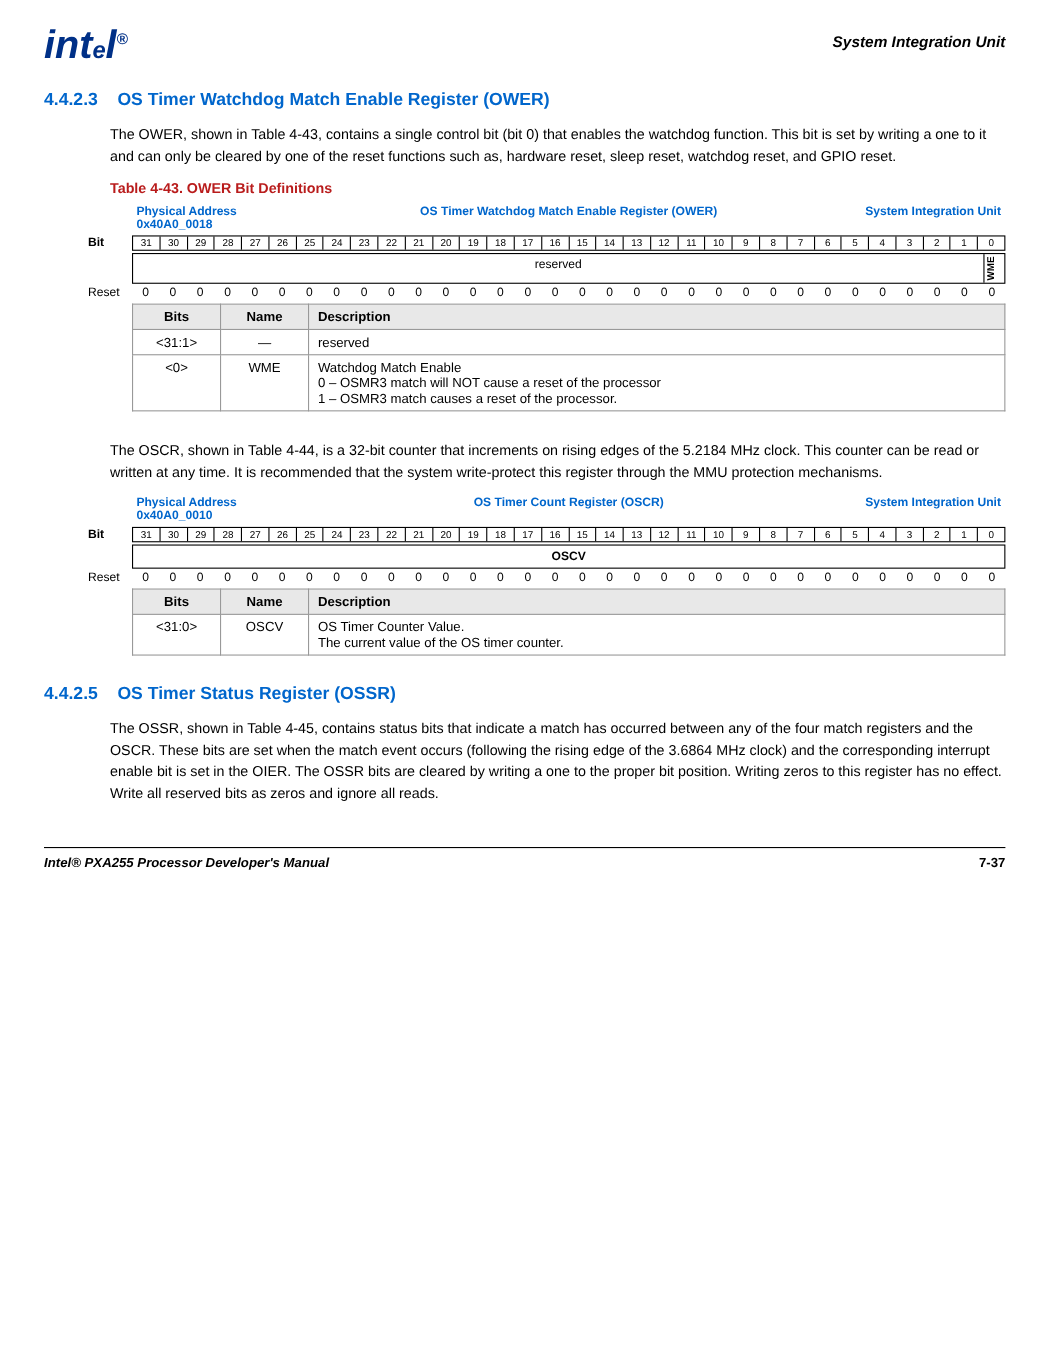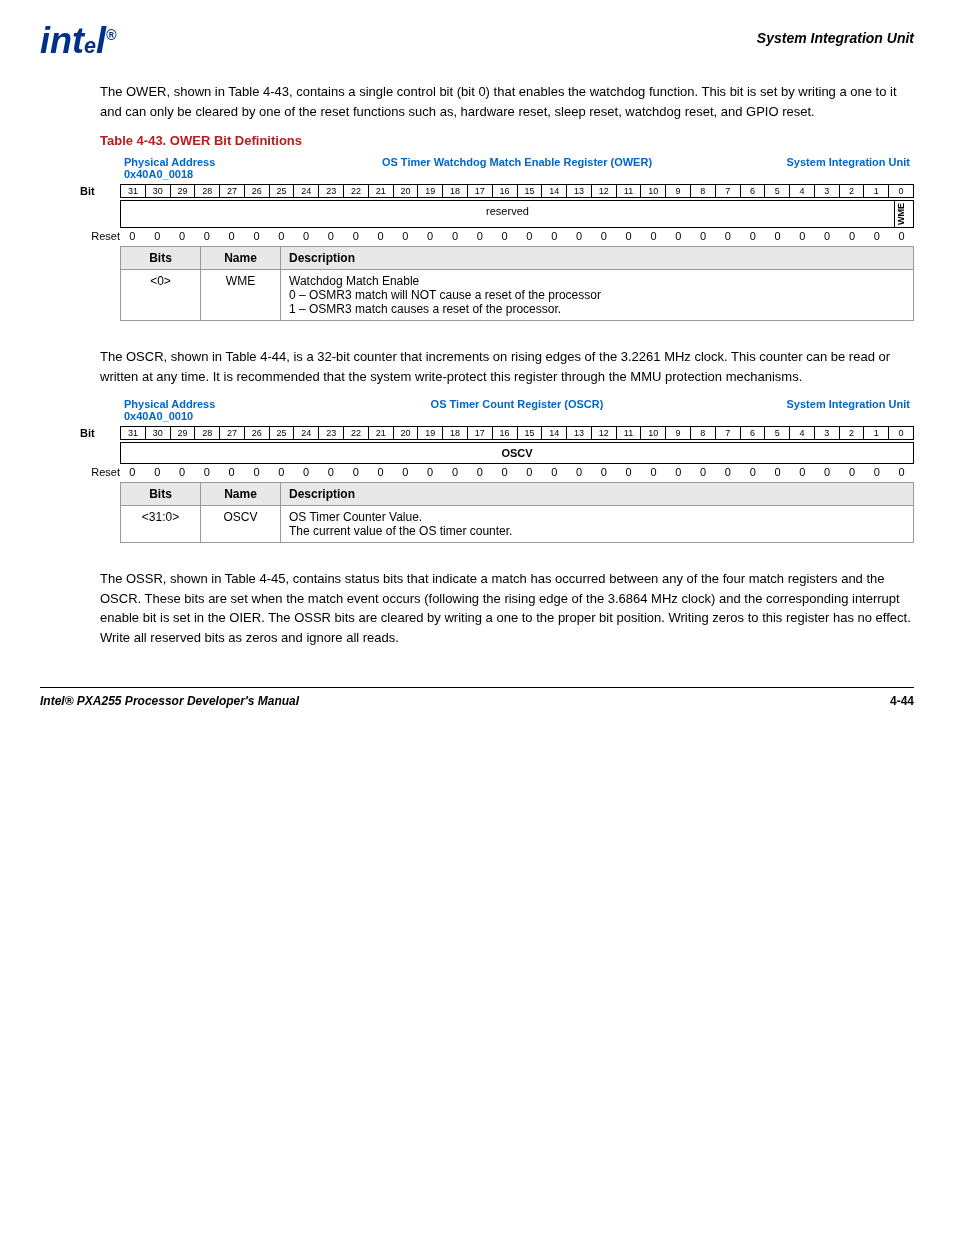--- a/index.html
+++ b/index.html
@@ -90,21 +90,20 @@
       flex: 1;
       text-align: center;
       border-right: 1px solid #000;
       padding: 1px 0;
       font-size: 9px;
     }
     .bit-num-cell:last-child { border-right: none; }
     .reset-label {
       width: 40px;
       font-size: 11px;
-      text-align: right;
     }
     
     .def-table {
       width: calc(100% - 40px);
       margin-left: 40px;
       margin-bottom: 20px;
       border-collapse: collapse;
       font-size: 12px;
     }
     .def-table th {
@@ -135,20 +134,24 @@
   </style>
 </head>
 <body>
 
 <div class="header">
   <div class="intel-logo">int<sub style="font-size:0.6em;vertical-align:baseline;">e</sub>l<span style="font-size:14px;vertical-align:super;">®</span></div>
   <div class="header-title">System Integration Unit</div>
 </div>
 
 <div>
+  <div class="section-title">
+    <span>4.4.2.3</span>&nbsp;&nbsp;&nbsp;
+    <span>OS Timer Watchdog Match Enable Register (OWER)</span>
+  </div>
 
   <div class="body-text">
     <span>The OWER, shown in Table 4-43, contains a single control bit (bit 0) that enables the watchdog function. This bit is set by writing a one to it and can only be cleared by one of the reset functions such as, hardware reset, sleep reset, watchdog reset, and GPIO reset.</span>
   </div>
 
   <div class="table-title">Table 4-43. OWER Bit Definitions</div>
 
   <div class="register-table-wrap">
 
     <div class="reg-header-row">
@@ -252,37 +255,42 @@
     <table class="def-table" style="margin-top:4px;">
       <thead>
         <tr>
           <th class="bits-col">Bits</th>
           <th class="name-col">Name</th>
           <th class="desc-col">Description</th>
         </tr>
       </thead>
       <tbody>
         <tr>
+          <td class="bits-col">&lt;31:1&gt;</td>
+          <td class="name-col">—</td>
+          <td class="desc-col">reserved</td>
+        </tr>
+        <tr>
           <td class="bits-col">&lt;0&gt;</td>
           <td class="name-col">WME</td>
           <td class="desc-col">
             Watchdog Match Enable<br>
             0 – OSMR3 match will NOT cause a reset of the processor<br>
             1 – OSMR3 match causes a reset of the processor.
           </td>
         </tr>
       </tbody>
     </table>
   </div>
 </div>
 
 <div style="margin-top:10px;">
 
   <div class="body-text">
-    <span>The OSCR, shown in Table 4-44, is a 32-bit counter that increments on rising edges of the 3.2261 MHz clock. This counter can be read or written at any time. It is recommended that the system write-protect this register through the MMU protection mechanisms.</span>
+    <span>The OSCR, shown in Table 4-44, is a 32-bit counter that increments on rising edges of the 5.2184 MHz clock. This counter can be read or written at any time. It is recommended that the system write-protect this register through the MMU protection mechanisms.</span>
   </div>
 
 
   <div class="register-table-wrap">
 
     <div class="reg-header-row">
       <div style="width:40px;"></div>
       <div class="reg-header-cell" style="flex:1; text-align:left;">
         <div>Physical Address</div>
         <div>0x40A0_0010</div>
@@ -394,22 +402,26 @@
             OS Timer Counter Value.<br>
             The current value of the OS timer counter.
           </td>
         </tr>
       </tbody>
     </table>
   </div>
 </div>
 
 <div style="margin-top:10px;">
+  <div class="section-title">
+    <span>4.4.2.5</span>&nbsp;&nbsp;&nbsp;
+    <span>OS Timer Status Register (OSSR)</span>
+  </div>
 
   <div class="body-text">
     <span>The OSSR, shown in Table 4-45, contains status bits that indicate a match has occurred between any of the four match registers and the OSCR. These bits are set when the match event occurs (following the rising edge of the 3.6864 MHz clock) and the corresponding interrupt enable bit is set in the OIER. The OSSR bits are cleared by writing a one to the proper bit position. Writing zeros to this register has no effect. Write all reserved bits as zeros and ignore all reads.</span>
   </div>
 </div>
 
 <div class="footer">
   <div class="footer-left">Intel® PXA255 Processor Developer's Manual</div>
-  <div class="footer-right">4-44</div>
+  <div class="footer-right">7-37</div>
 </div>
 
 </body></html>

